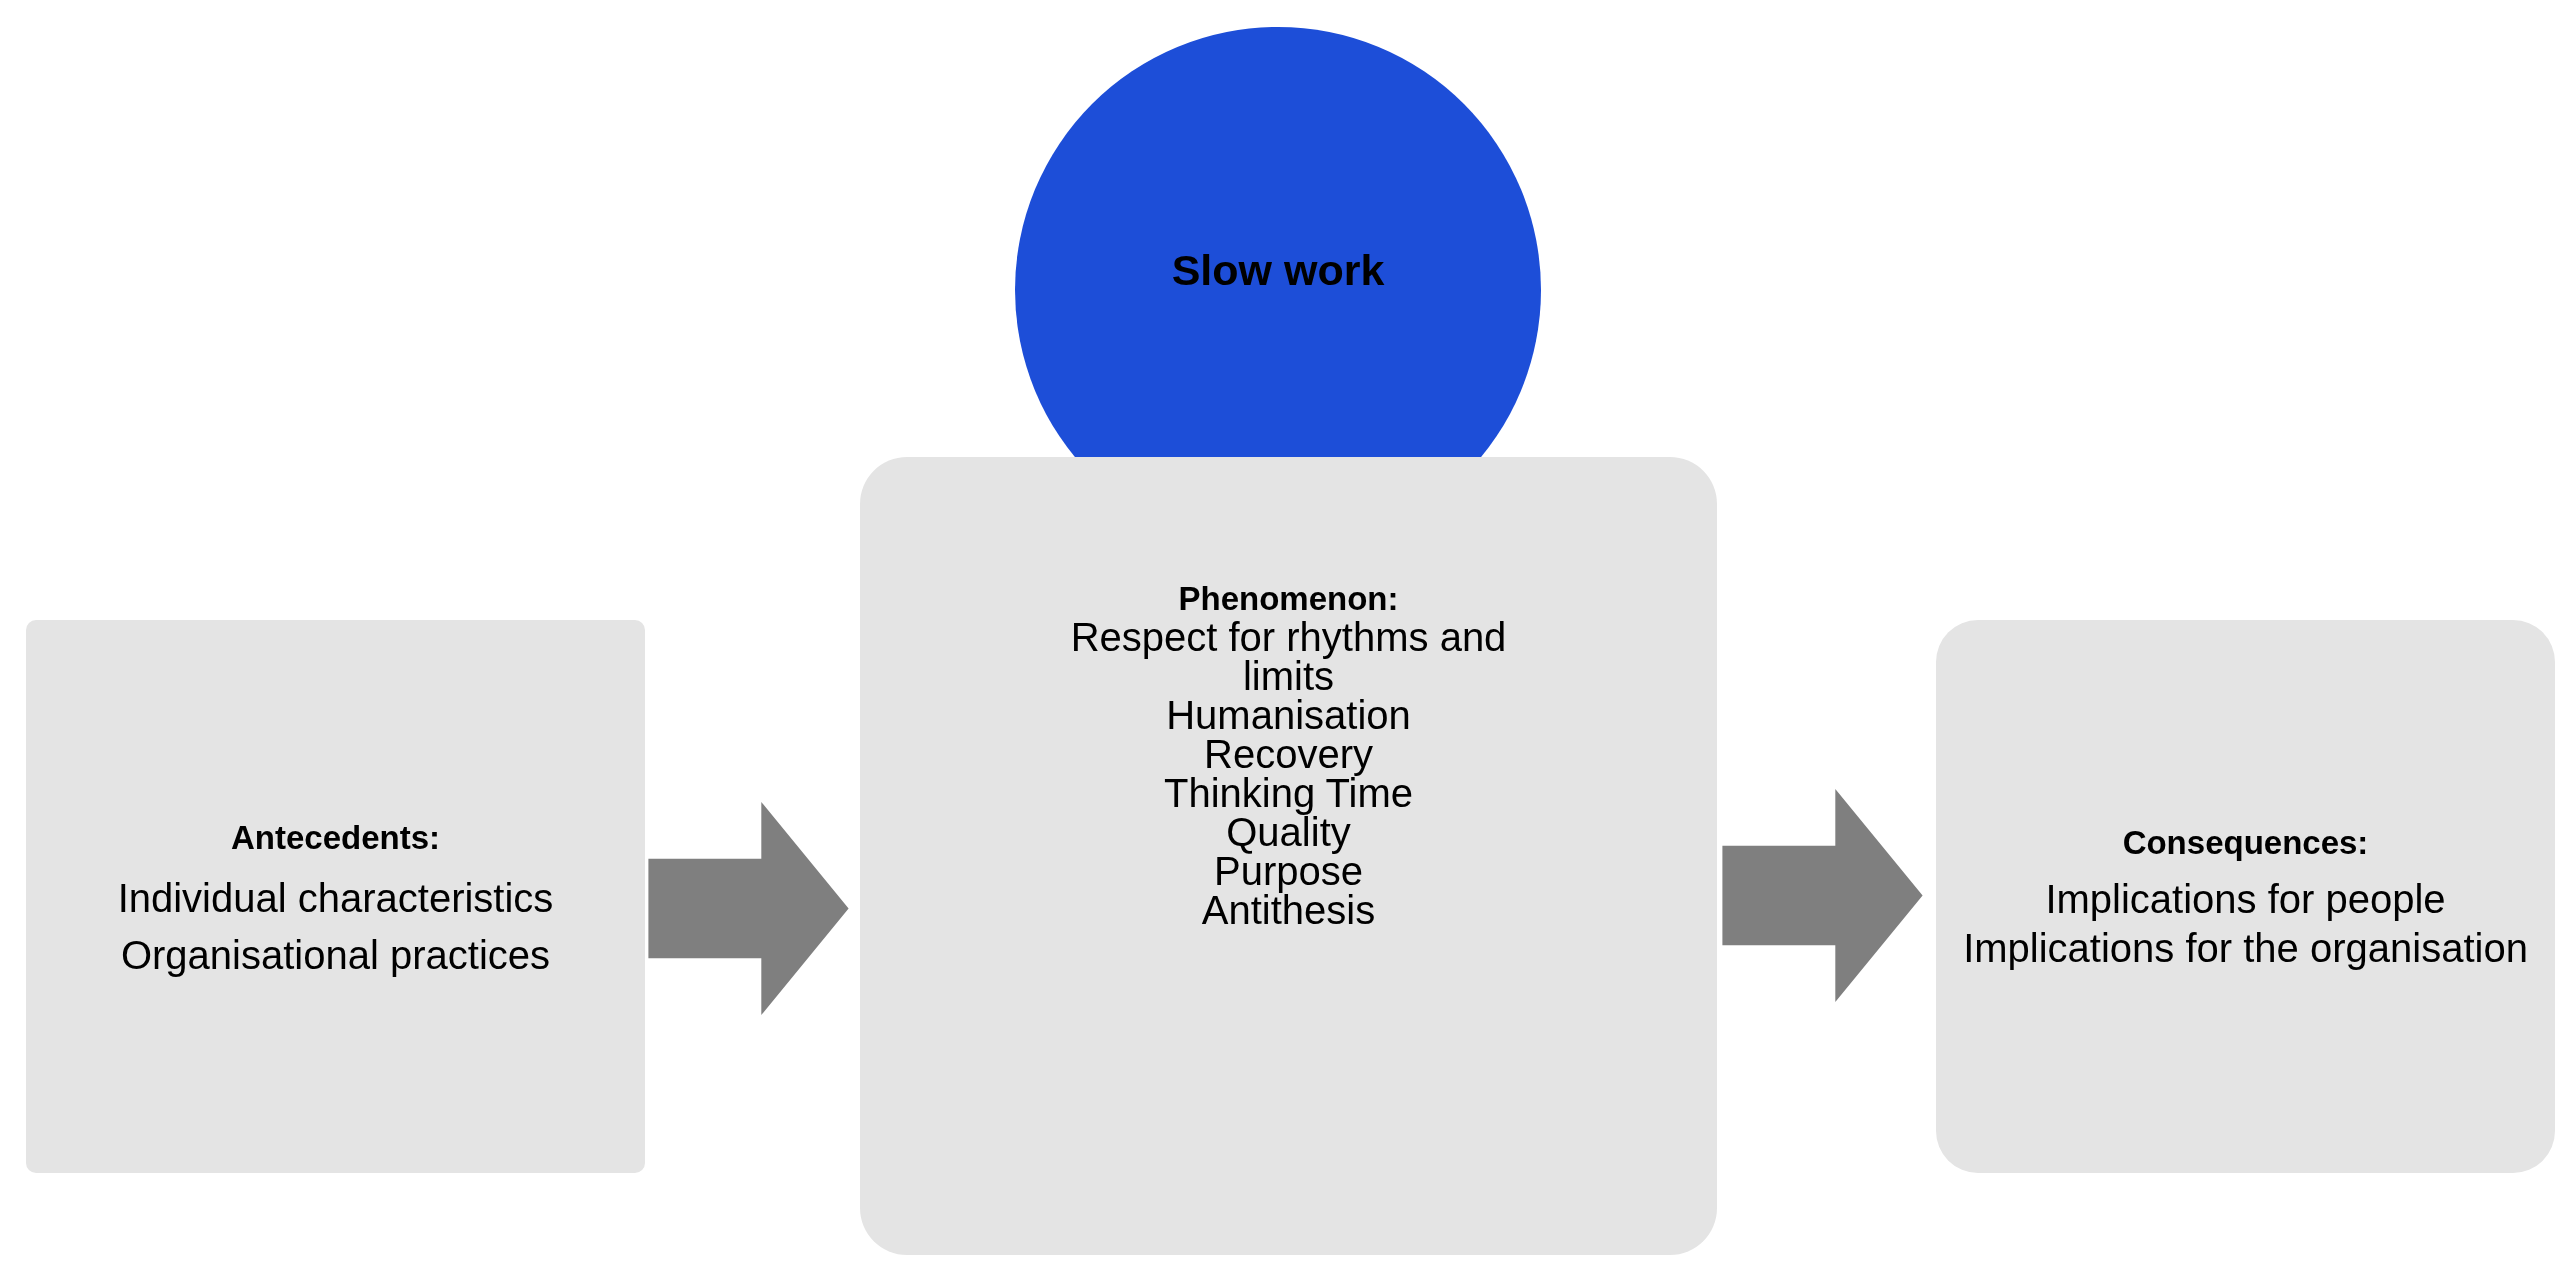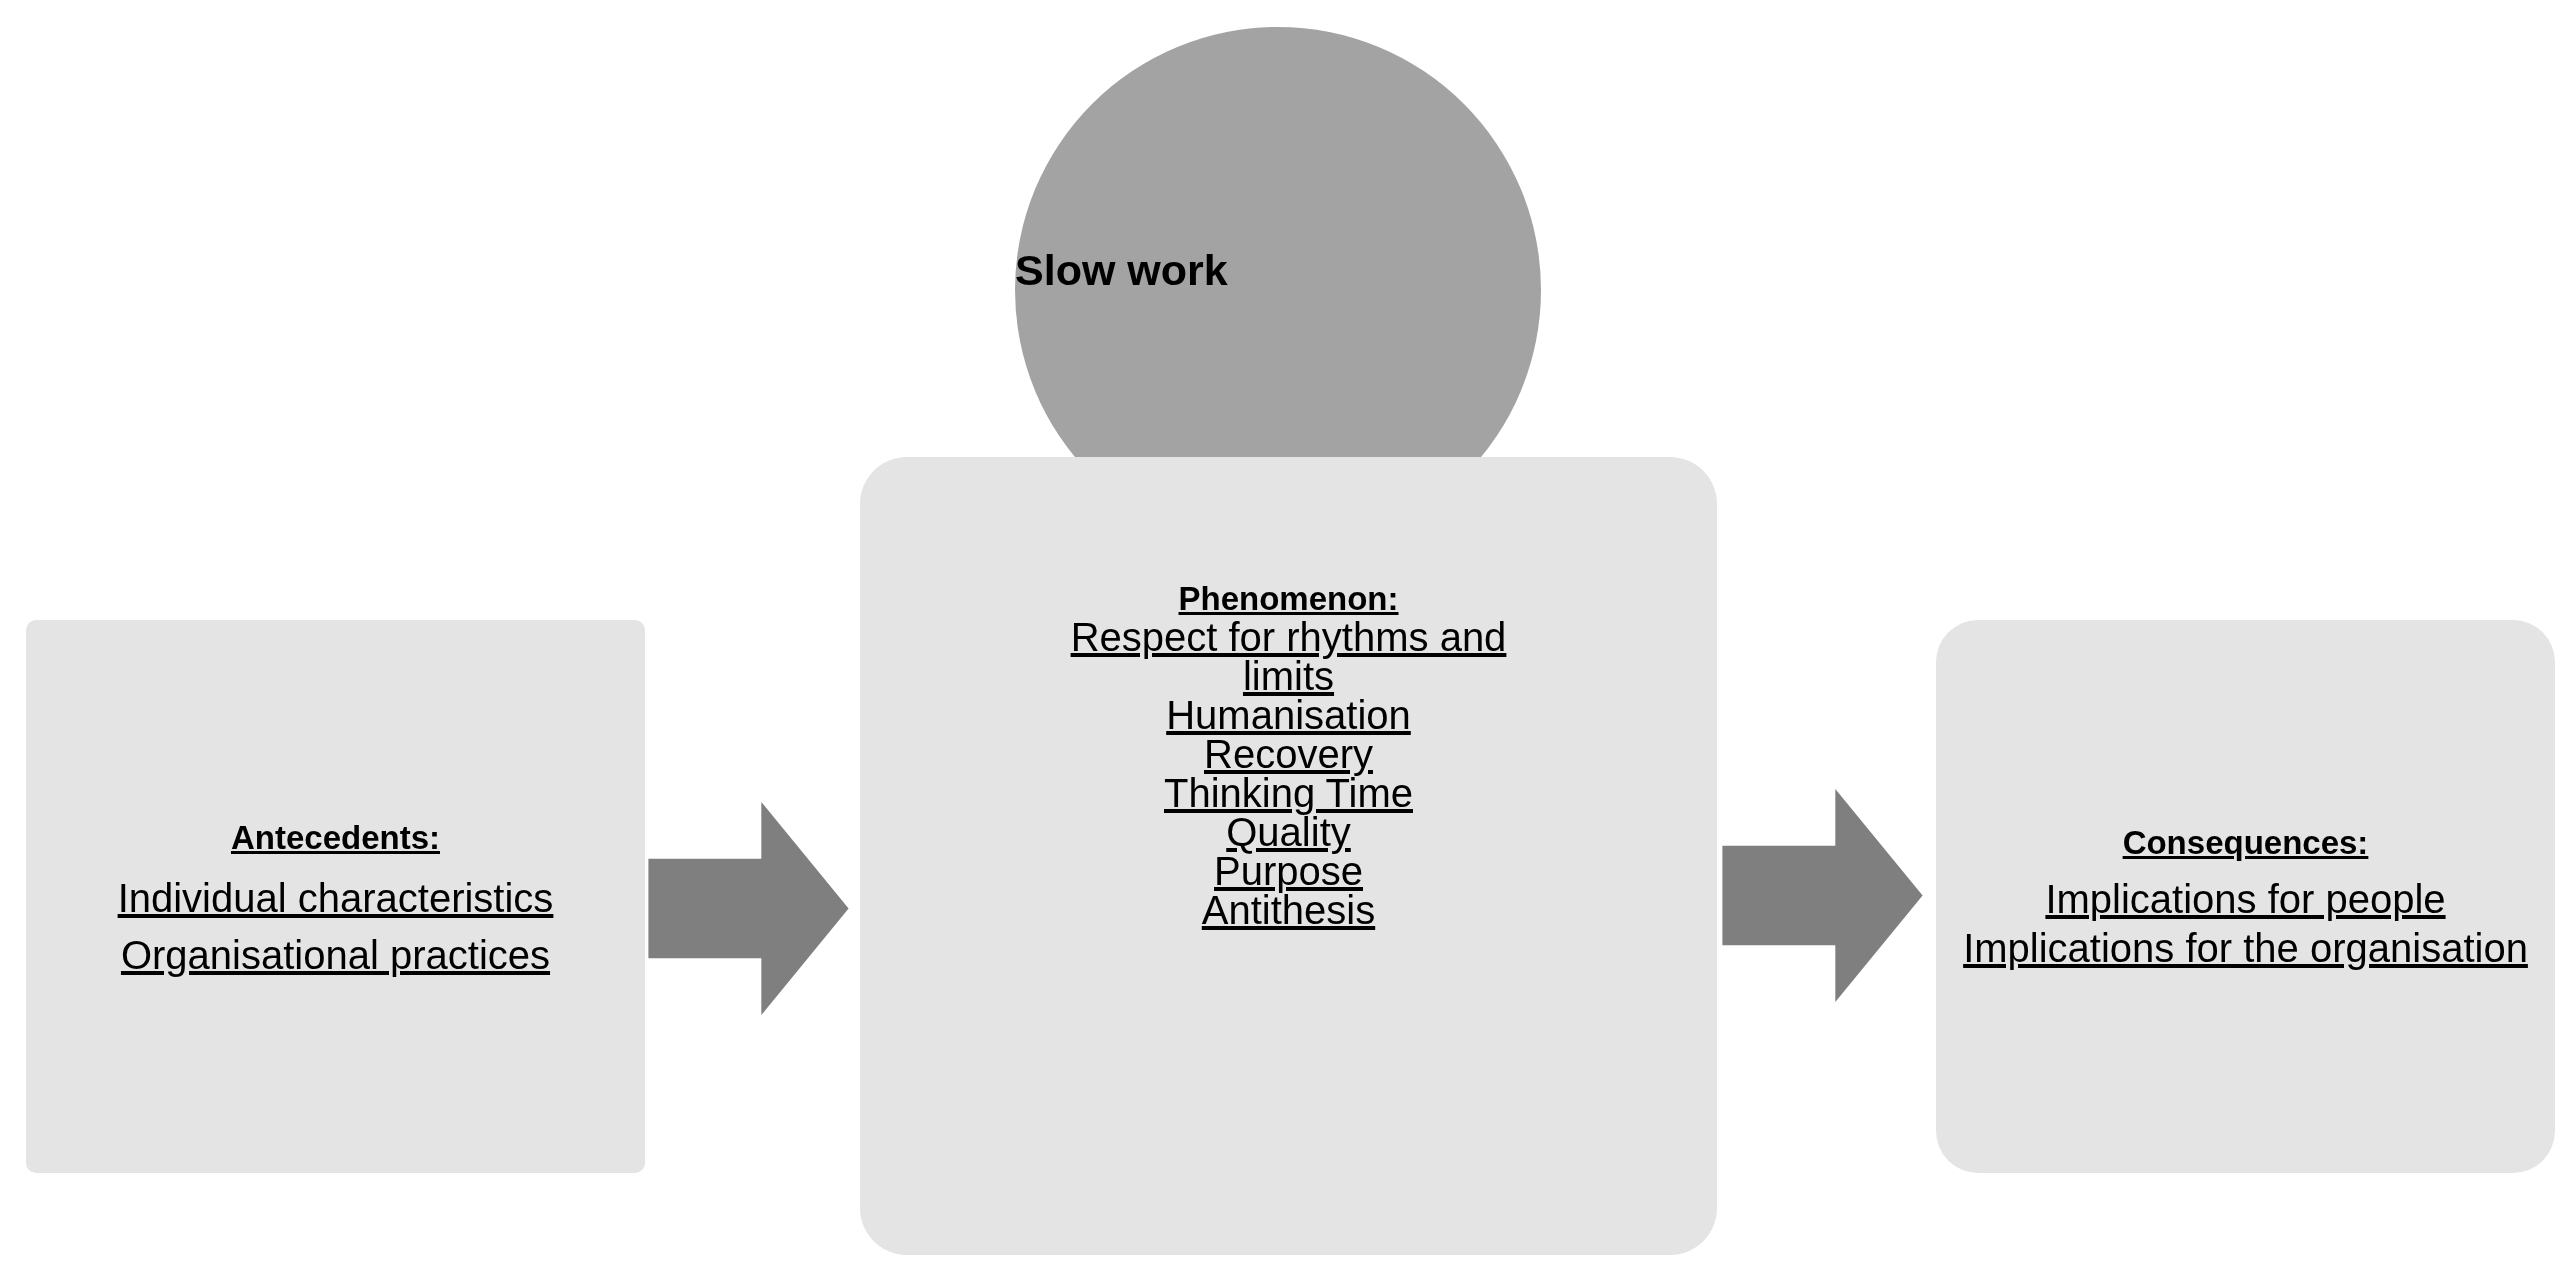--- a/index.html
+++ b/index.html
@@ -26,24 +26,24 @@
   }
 
   
   .circle-node {
     position: absolute;
     left: 1015px;
     top: 26.5px;
     width: 526px;
     height: 526px;
     border-radius: 50%;
-    background: #a3a3a3;
+    background: #1d4ed8;
     display: flex;
     align-items: flex-start;
-    justify-content: flex-start;
+    justify-content: center;
     box-sizing: border-box;
   }
   .circle-label {
     margin-top: 222px;
     font-size: 43px;
     font-weight: bold;
     line-height: 1;
     letter-spacing: 0px;
     white-space: nowrap;
   }
@@ -51,21 +51,20 @@
   
   .box {
     position: absolute;
     background: #e4e4e4;
     box-sizing: border-box;
     display: flex;
     flex-direction: column;
     align-items: center;
     justify-content: center;
     text-align: center;
-    text-decoration: underline;
   }
 
   .box-left {
     left: 26px;
     top: 620px;
     width: 619px;
     height: 553px;
     border-radius: 10px;
     padding: 0 11.2px;
   }

